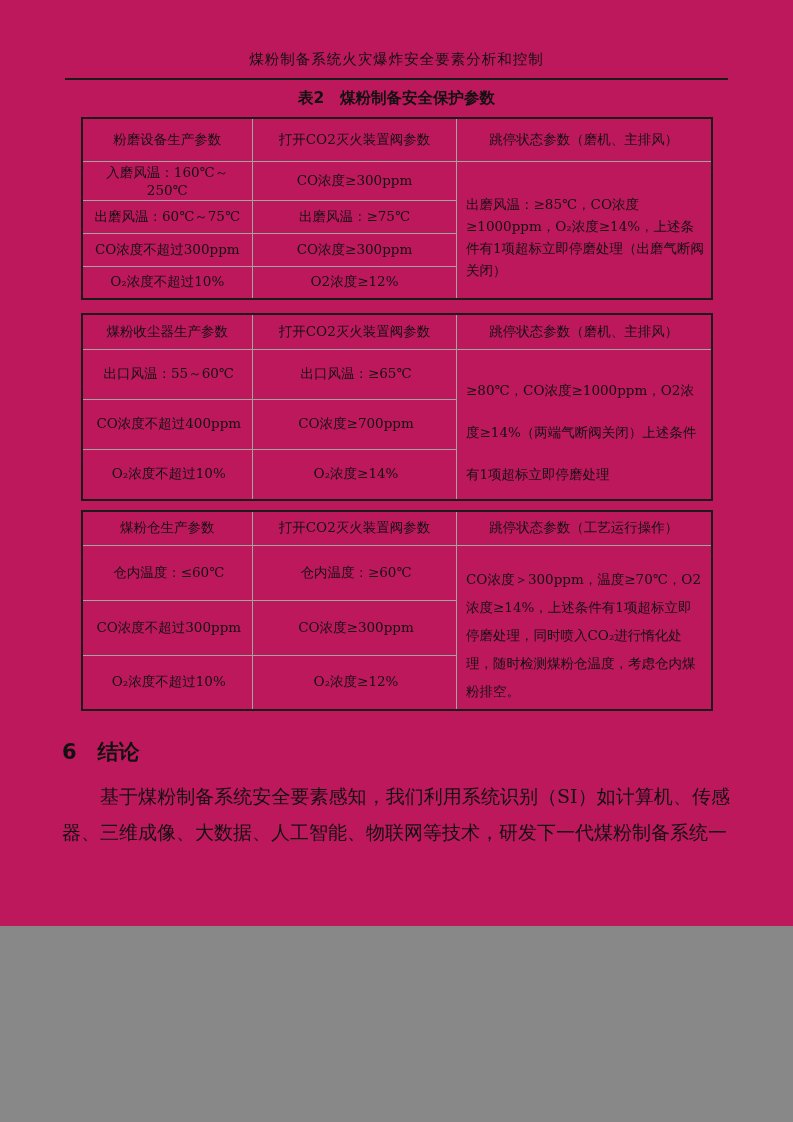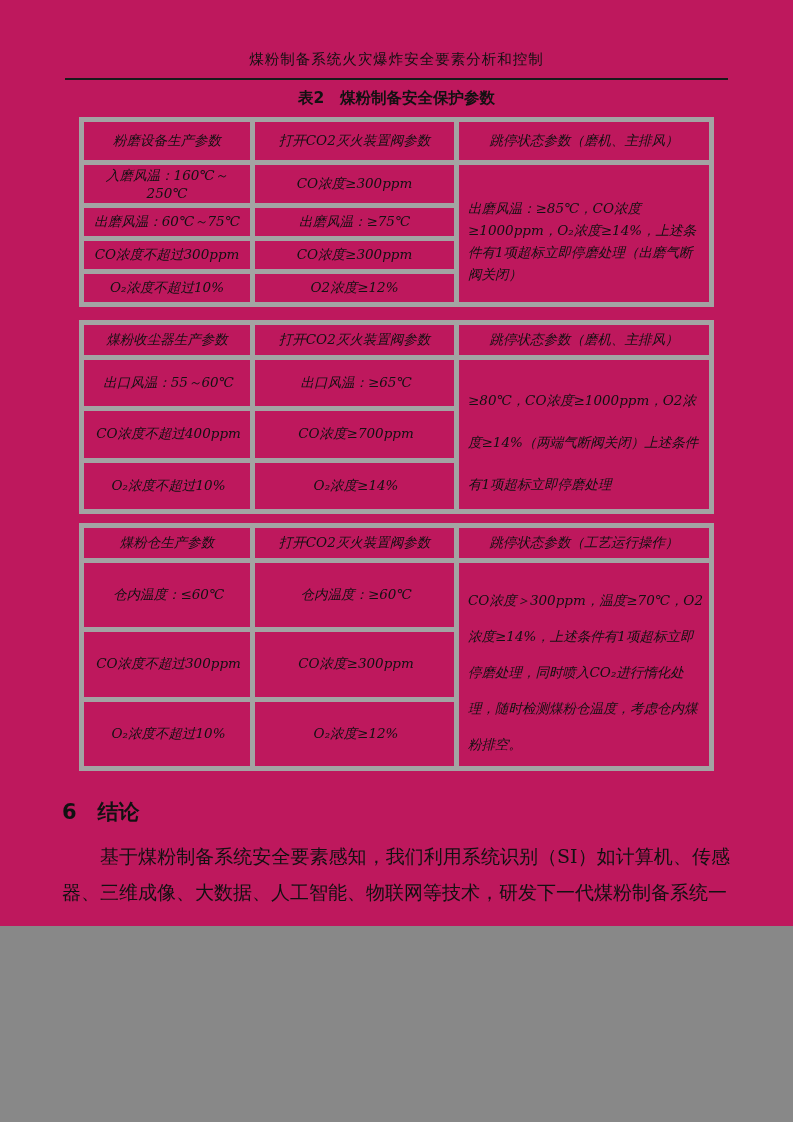--- a/index.html
+++ b/index.html
@@ -36,39 +36,38 @@
     table-layout:fixed;
     font-size:13.5px;
   }
   table.t1 { margin-top:8px; }
   table.t2 { margin-top:13px; }
   table.t3 { margin-top:9px; }
   .ptable col.c1 { width:171px; }
   .ptable col.c2 { width:204px; }
   .ptable col.c3 { width:255px; }
   .ptable th, .ptable td {
-    border:5px solid #a3a3a3;
+    border:1px solid #a3a3a3;
     text-align:center;
     vertical-align:middle;
     font-weight:normal;
     padding:2px 4px;
-    font-style:italic;
   }
   table.ptable { border:2px solid #1a1a1a; }
   .t1 th { height:43px; }
   .t1 td { height:33px; }
   .t2 th, .t3 th { height:35px;text-align:center; }
   .t2 td, .t3 td { height:41px;padding-left:7px; }
   .ptable td.merged {
     text-align:left;
     padding:19px 6px 4px 9px;
   }
   .t1 td.merged { line-height:22px; }
   .t2 td.merged { line-height:42px; }
-  .t3 td.merged { line-height:36px; }
+  .t3 td.merged { line-height:28px; }
   .section-heading {
     margin:27px 62px 0 62px;
     font-family:"DejaVu Sans","Liberation Sans",sans-serif;
     font-weight:bold;
     font-size:21px;
   }
   .body-text {
     margin:12px 63px 0 62px;
     font-size:19px;
     line-height:36px;

